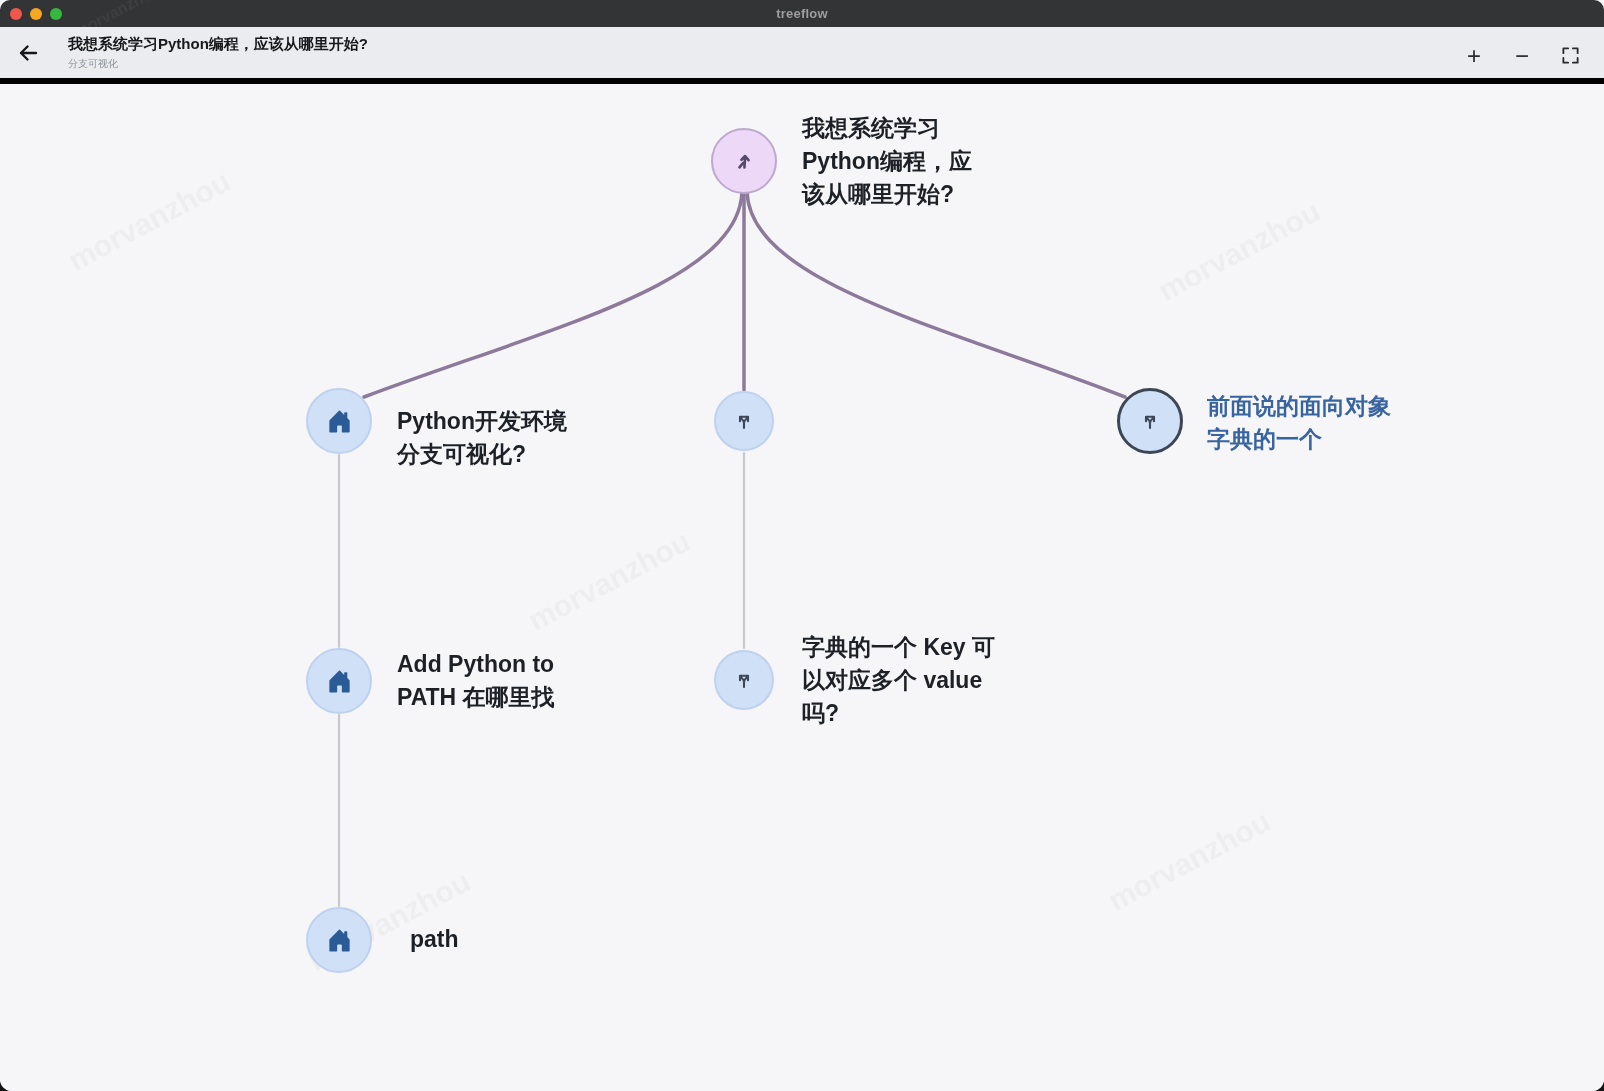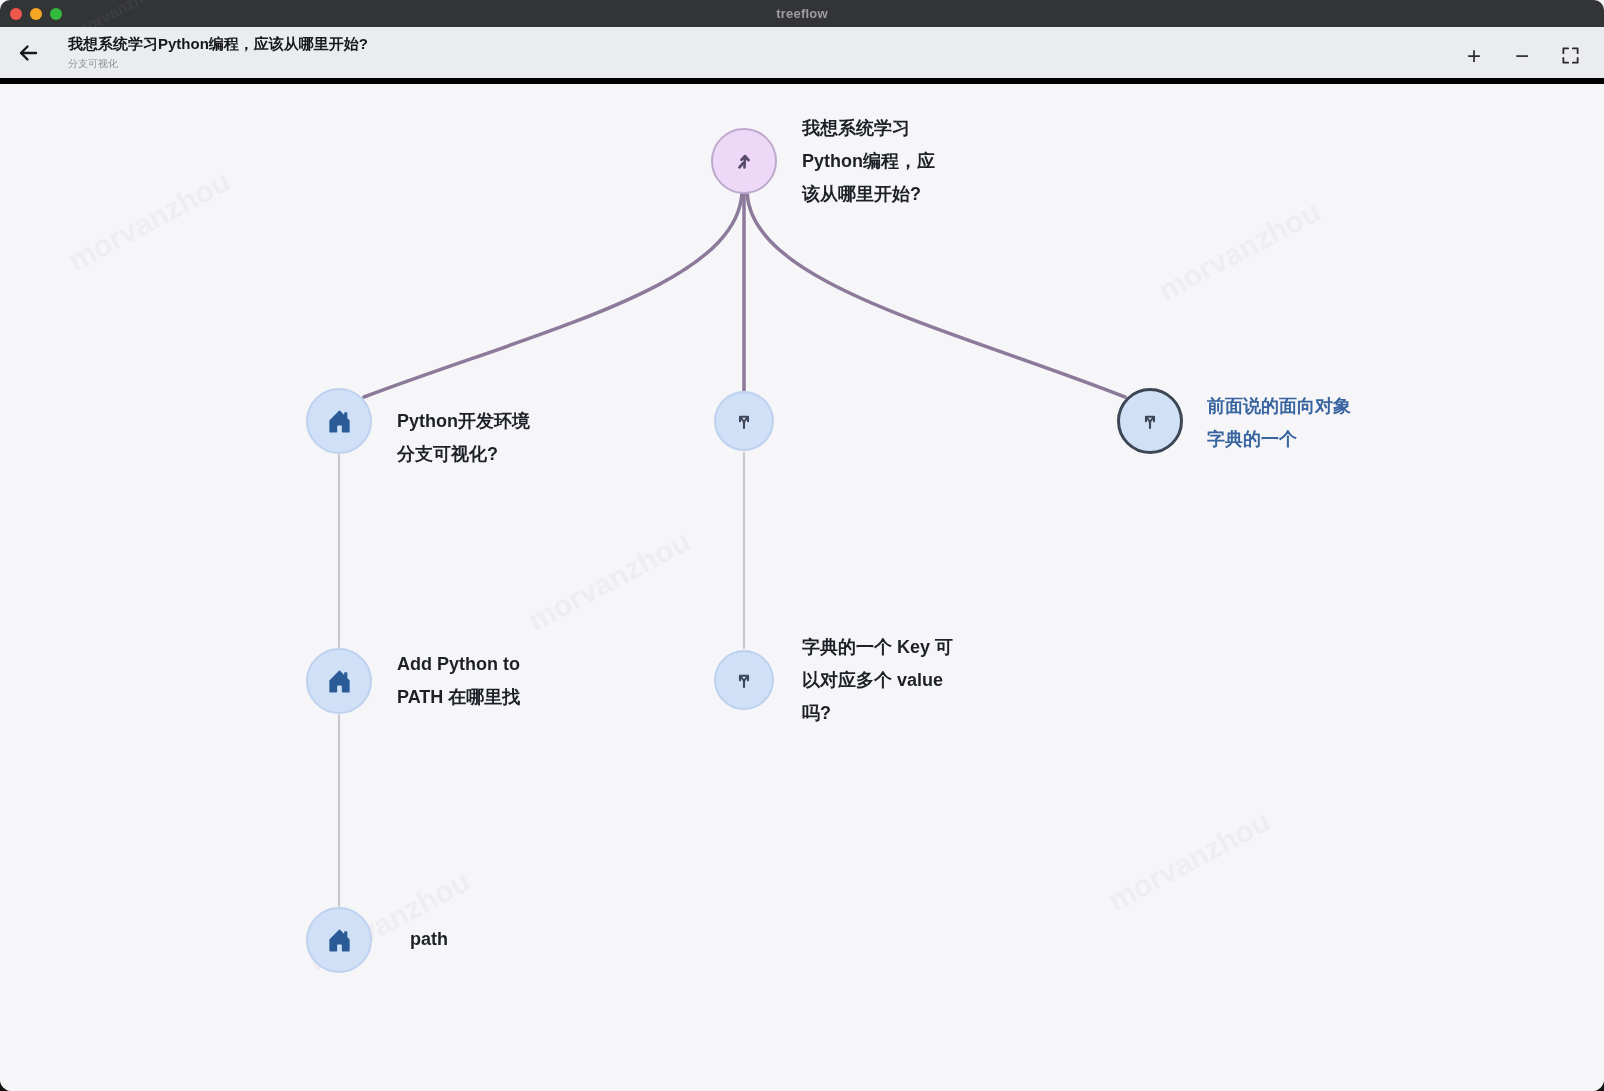--- a/index.html
+++ b/index.html
@@ -25,21 +25,21 @@
   .canvas { position:absolute; left:0; top:84px; width:1604px; height:1007px; background:#f6f6f8; }
   .edges { position:absolute; left:0; top:0; }
 
   .node { position:absolute; transform:translate(-50%,-50%); border-radius:50%;
           display:flex; align-items:center; justify-content:center; cursor:pointer; }
   .node-root   { width:66px; height:66px; background:#edd8f8; border:2.5px solid #bda9cd; }
   .node-branch { width:66px; height:66px; background:#cfe0f7; border:2px solid #bed1ef; }
   .node-mid    { width:60px; height:60px; }
   .node-selected { border:3px solid #3d4655; }
 
-  .label { position:absolute; font-size:18px; font-weight:700; color:#1d2127; line-height:33px; white-space:nowrap; }
+  .label { position:absolute; font-size:23px; font-weight:700; color:#1d2127; line-height:33px; white-space:nowrap; }
   .label.blue { color:#38659f; }
 
   .wm { position:absolute; font-size:30px; font-weight:700; color:rgba(90,100,120,0.05);
         transform:rotate(-28deg); pointer-events:none; white-space:nowrap; }
   .wm.on-dark { color:rgba(255,255,255,0.05); font-size:16px; }
 </style>
 </head>
 <body>
 
 <div class="window">

